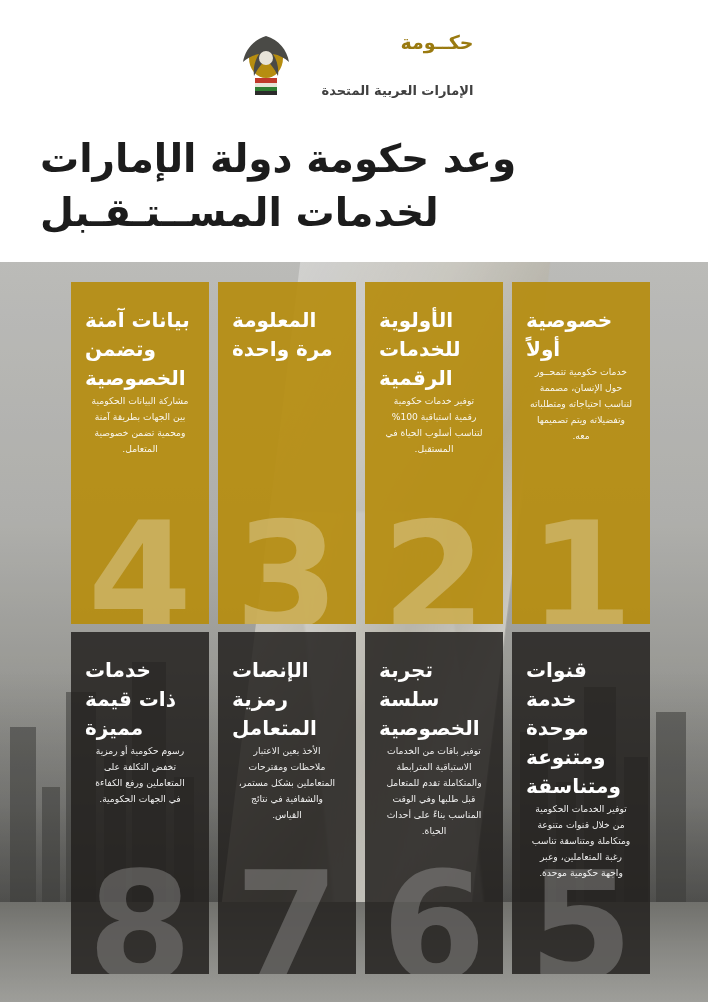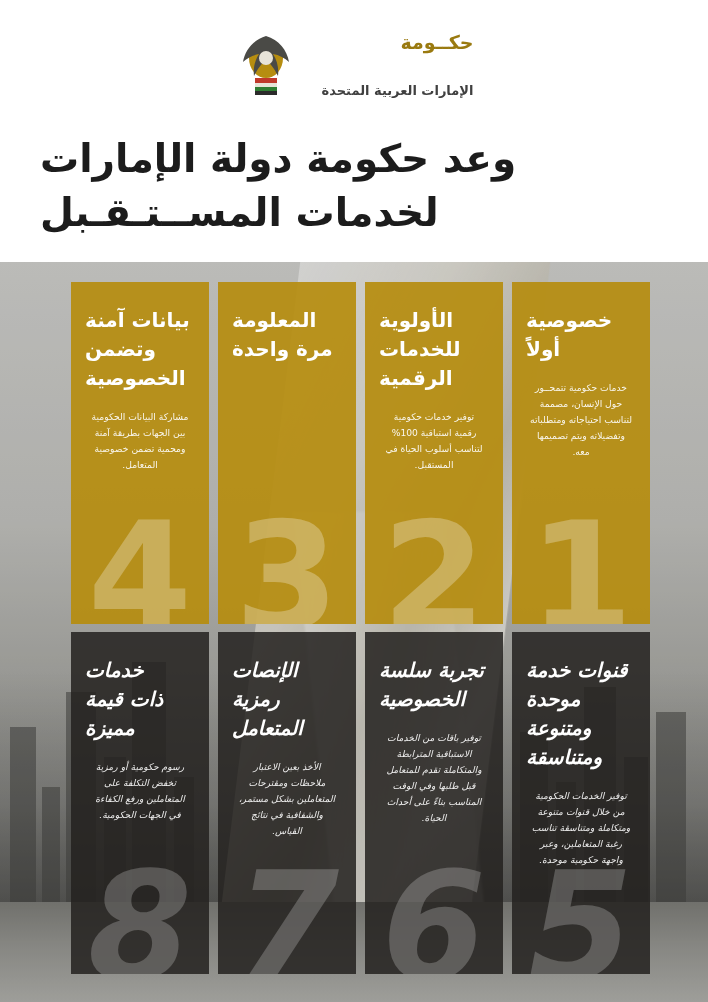--- a/index.html
+++ b/index.html
@@ -126,32 +126,30 @@
     position: relative;
     overflow: hidden;
     padding: 24px 14px 0 14px;
     color: #ffffff;
   }
   .card.gold {
     background: rgba(182,141,16,0.93);
   }
   .card.dark {
     background: rgba(36,34,31,0.86);
-    font-style: italic;
   }
   .card-title {
     font-size: 20px;
     font-weight: bold;
     line-height: 1.45;
     text-align: left;
     color: #ffffff;
     letter-spacing: 0.3px;
   }
   .card-desc {
-    margin-top: 16px;
     font-size: 9.2px;
     line-height: 1.75;
     text-align: center;
     color: rgba(255,255,255,0.92);
     padding: 0 4px;
   }
   .card-num {
     position: absolute;
     bottom: -28px;
     left: 0; right: 0;

